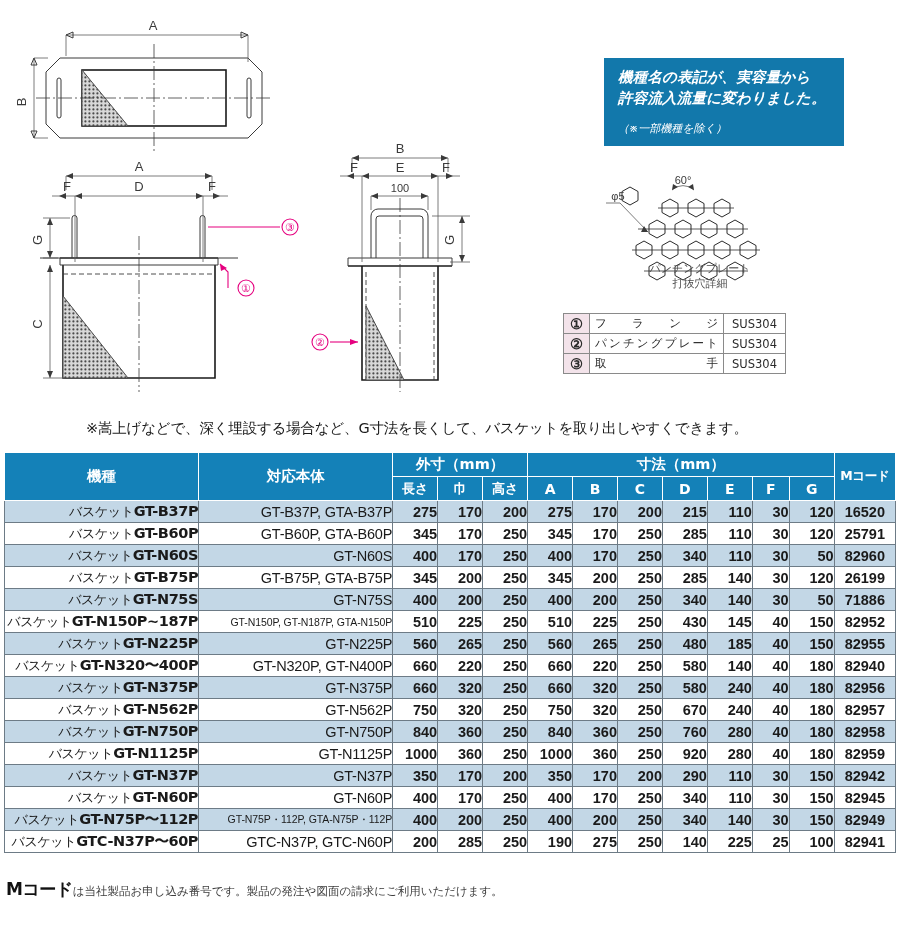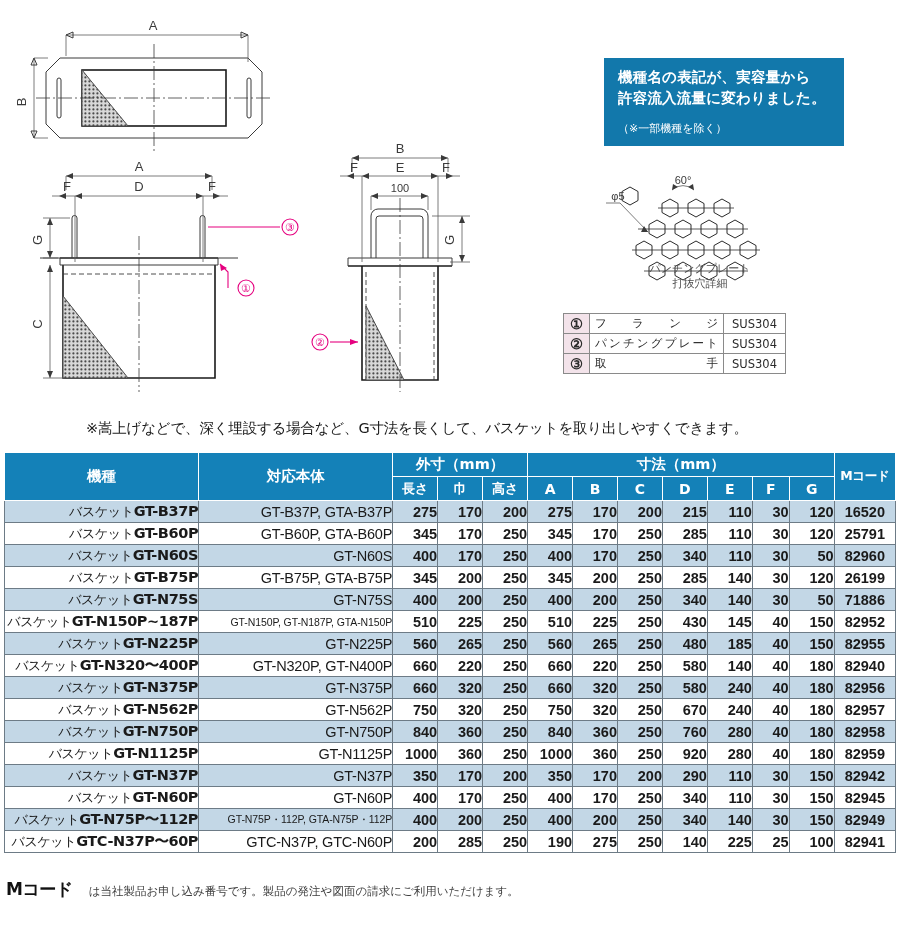--- a/index.html
+++ b/index.html
@@ -24,21 +24,21 @@
   .cl{stroke:#3a3a3a;stroke-width:.8;fill:none;stroke-dasharray:14 3 2 3;}
   .pink{stroke:#e5007f;stroke-width:1.1;fill:none;}
   .dimtxt{font-family:"Liberation Sans",sans-serif;font-size:13px;fill:#3a3a3a;}
   .dimtxt.sm{font-size:11px;}
   .cir{font-family:"Liberation Sans",sans-serif;font-size:11px;fill:#e5007f;}
 
   
   .bluebox{
     position:absolute;left:604px;top:58px;width:240px;height:88px;
     background:#1278ab;color:#ffffff;
-    padding:9px 12px 20px 14px;box-sizing:border-box;
+    padding:9px 12px 20px 14px;box-sizing:border-box;font-style:italic;
   }
   .bluebox .l1,.bluebox .l2{
     font-size:14.5px;font-weight:bold;line-height:1.45;letter-spacing:.2px;
     font-family:"DejaVu Sans",sans-serif;
   }
   .bluebox .l3{font-size:11px;line-height:1.5;margin-top:12px;font-family:"DejaVu Sans",sans-serif;}
 
   
   .pp-cap{
     position:absolute;left:600px;top:262px;width:200px;text-align:center;
@@ -100,21 +100,21 @@
   tr.alt td{background:#c3d7e6;}
   tr.plain td{background:#ffffff;}
 
   
   .footer{position:absolute;left:6px;top:878px;white-space:nowrap;}
   .footer .mbig{
     font-size:17px;font-weight:bold;color:#111;letter-spacing:-.5px;
     font-family:"DejaVu Sans",sans-serif;
   }
   .footer .ftxt{
-    font-size:11.5px;color:#3d3d3d;margin-left:16px;
+    font-size:11.5px;color:#3d3d3d;margin-left:0;
     font-family:"DejaVu Sans",sans-serif;
   }
 </style>
 </head>
 <body>
 
 <div class="page">
 
   <div class="drawings">
     <svg width="900" height="400" viewBox="0 0 900 400">

